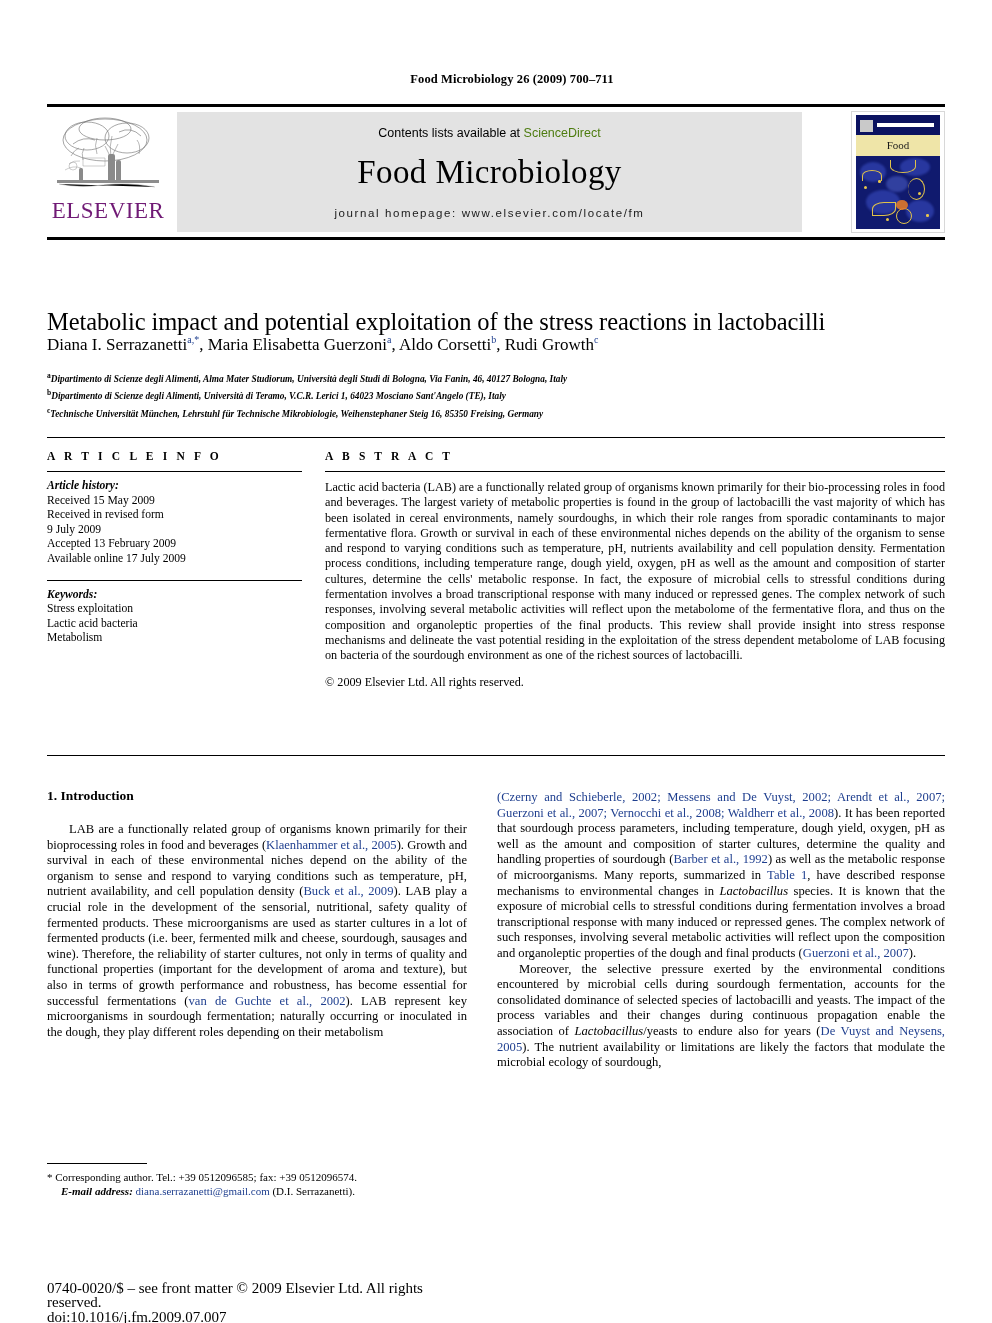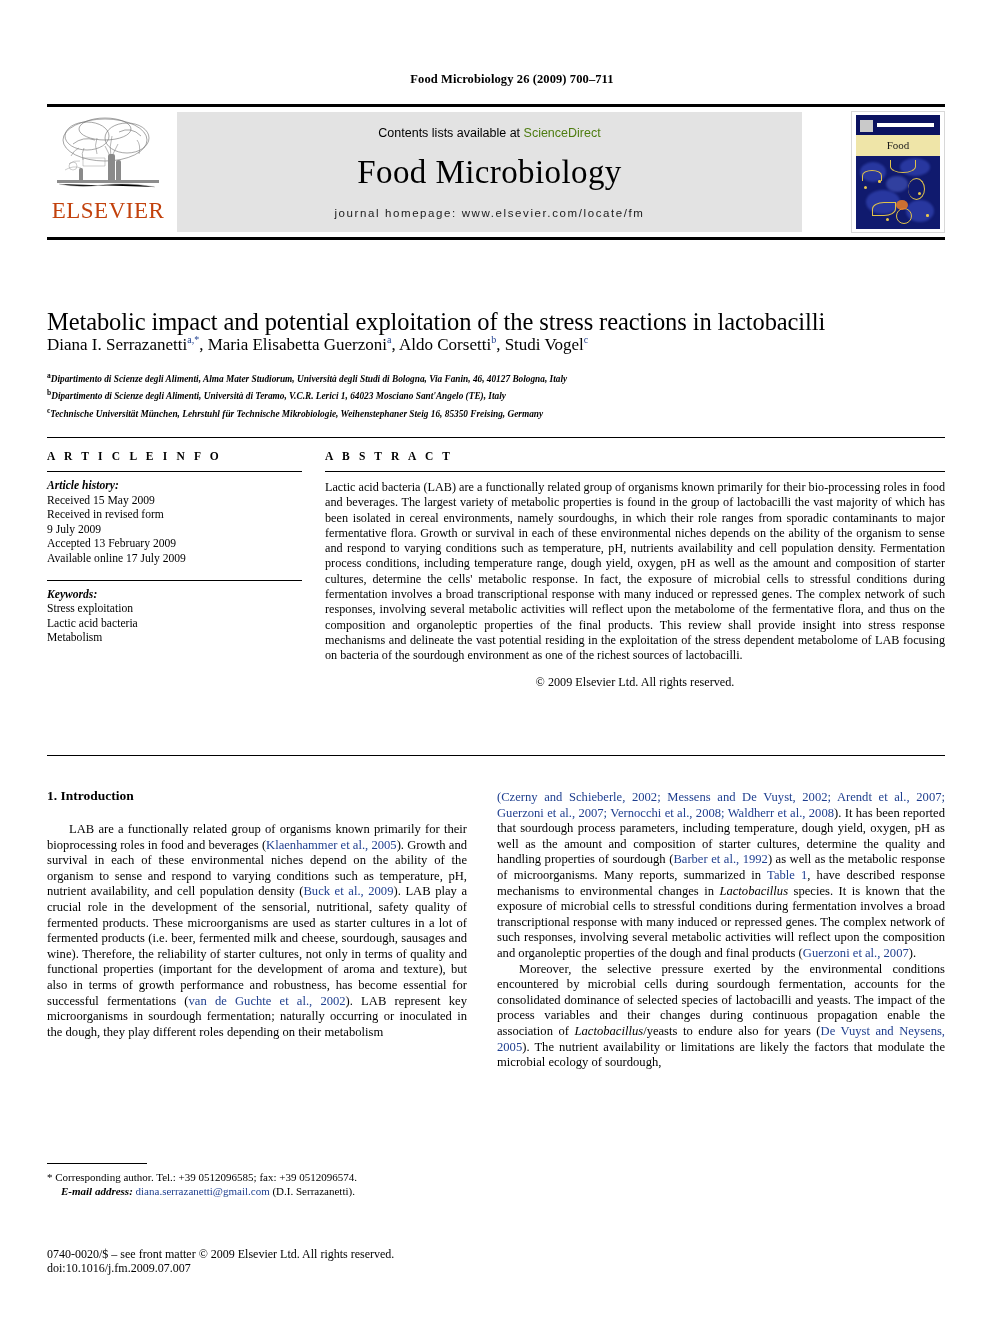--- a/index.html
+++ b/index.html
@@ -60,21 +60,21 @@
     overflow: hidden;
   }
   .elsevier-word {
     position: absolute;
     left: 0; top: 88px;
     width: 122px;
     text-align: center;
     font-family: "Liberation Serif", serif;
     font-size: 23px;
     letter-spacing: .5px;
-    color: #c2410c;
+    color: #701a75;
     font-weight: normal;
   }
 
   .mast-center {
     position: absolute;
     left: 130px; top: 8px;
     width: 625px; height: 120px;
     background: #e3e3e3;
   }
   .contents-line {
@@ -242,21 +242,21 @@
   .abs-rule {
     width: 620px; height: 1px; background: #000; margin: 9px 0 8px 0;
   }
   .abs-body {
     font-size: 12.2px;
     line-height: 15.3px;
     text-align: justify;
   }
   .copyline {
     margin-top: 11px;
-    text-align: center;
+    text-align: left;
     font-size: 12.2px;
   }
 
   
   .sec-head {
     position: absolute;
     left: 47px; top: 788px;
     font-size: 13.5px;
     font-weight: bold;
   }
@@ -292,23 +292,23 @@
     position: absolute;
     left: 47px; top: 1170px;
     width: 430px;
     font-size: 11px;
     line-height: 14px;
   }
   .footnote .em { font-style: italic; font-weight: bold; }
   .footnote a { color: #1f3f8f; text-decoration: none; }
   .imprint {
     position: absolute;
-    left: 47px; top: 1247px;
+    left: 47px; top: 1281px;
     width: 430px;
-    font-size: 12px;
+    font-size: 15px;
     line-height: 14.4px;
   }
 </style>
 </head>
 <body>
 
 <div class="page">
 
   <div class="running-head">Food Microbiology 26 (2009) 700–711</div>
 
@@ -394,21 +394,21 @@
       </div>
     </div>
   </div>
 
   <h1 class="title">Metabolic impact and potential exploitation of the stress reactions in lactobacilli</h1>
 
   <div class="authors">
     <span><span>Diana I. Serrazanetti</span><sup>a,*</sup></span>,
     <span><span>Maria Elisabetta Guerzoni</span><sup>a</sup></span>,
     <span><span>Aldo Corsetti</span><sup>b</sup></span>,
-    <span><span>Studi Vogel</span><sup>c</sup></span>
+    <span><span>Rudi Growth</span><sup>c</sup></span>
   </div>
 
   <div class="affils">
     <div><sup>a</sup><span>Dipartimento di Scienze degli Alimenti, Alma Mater Studiorum, Università degli Studi di Bologna, Via Fanin, 46, 40127 Bologna, Italy</span></div>
     <div><sup>b</sup><span>Dipartimento di Scienze degli Alimenti, Università di Teramo, V.C.R. Lerici 1, 64023 Mosciano Sant'Angelo (TE), Italy</span></div>
     <div><sup>c</sup><span>Technische Universität München, Lehrstuhl für Technische Mikrobiologie, Weihenstephaner Steig 16, 85350 Freising, Germany</span></div>
   </div>
 
   <div class="band-rule rule-a"></div>
   <div class="band-rule rule-b"></div>

